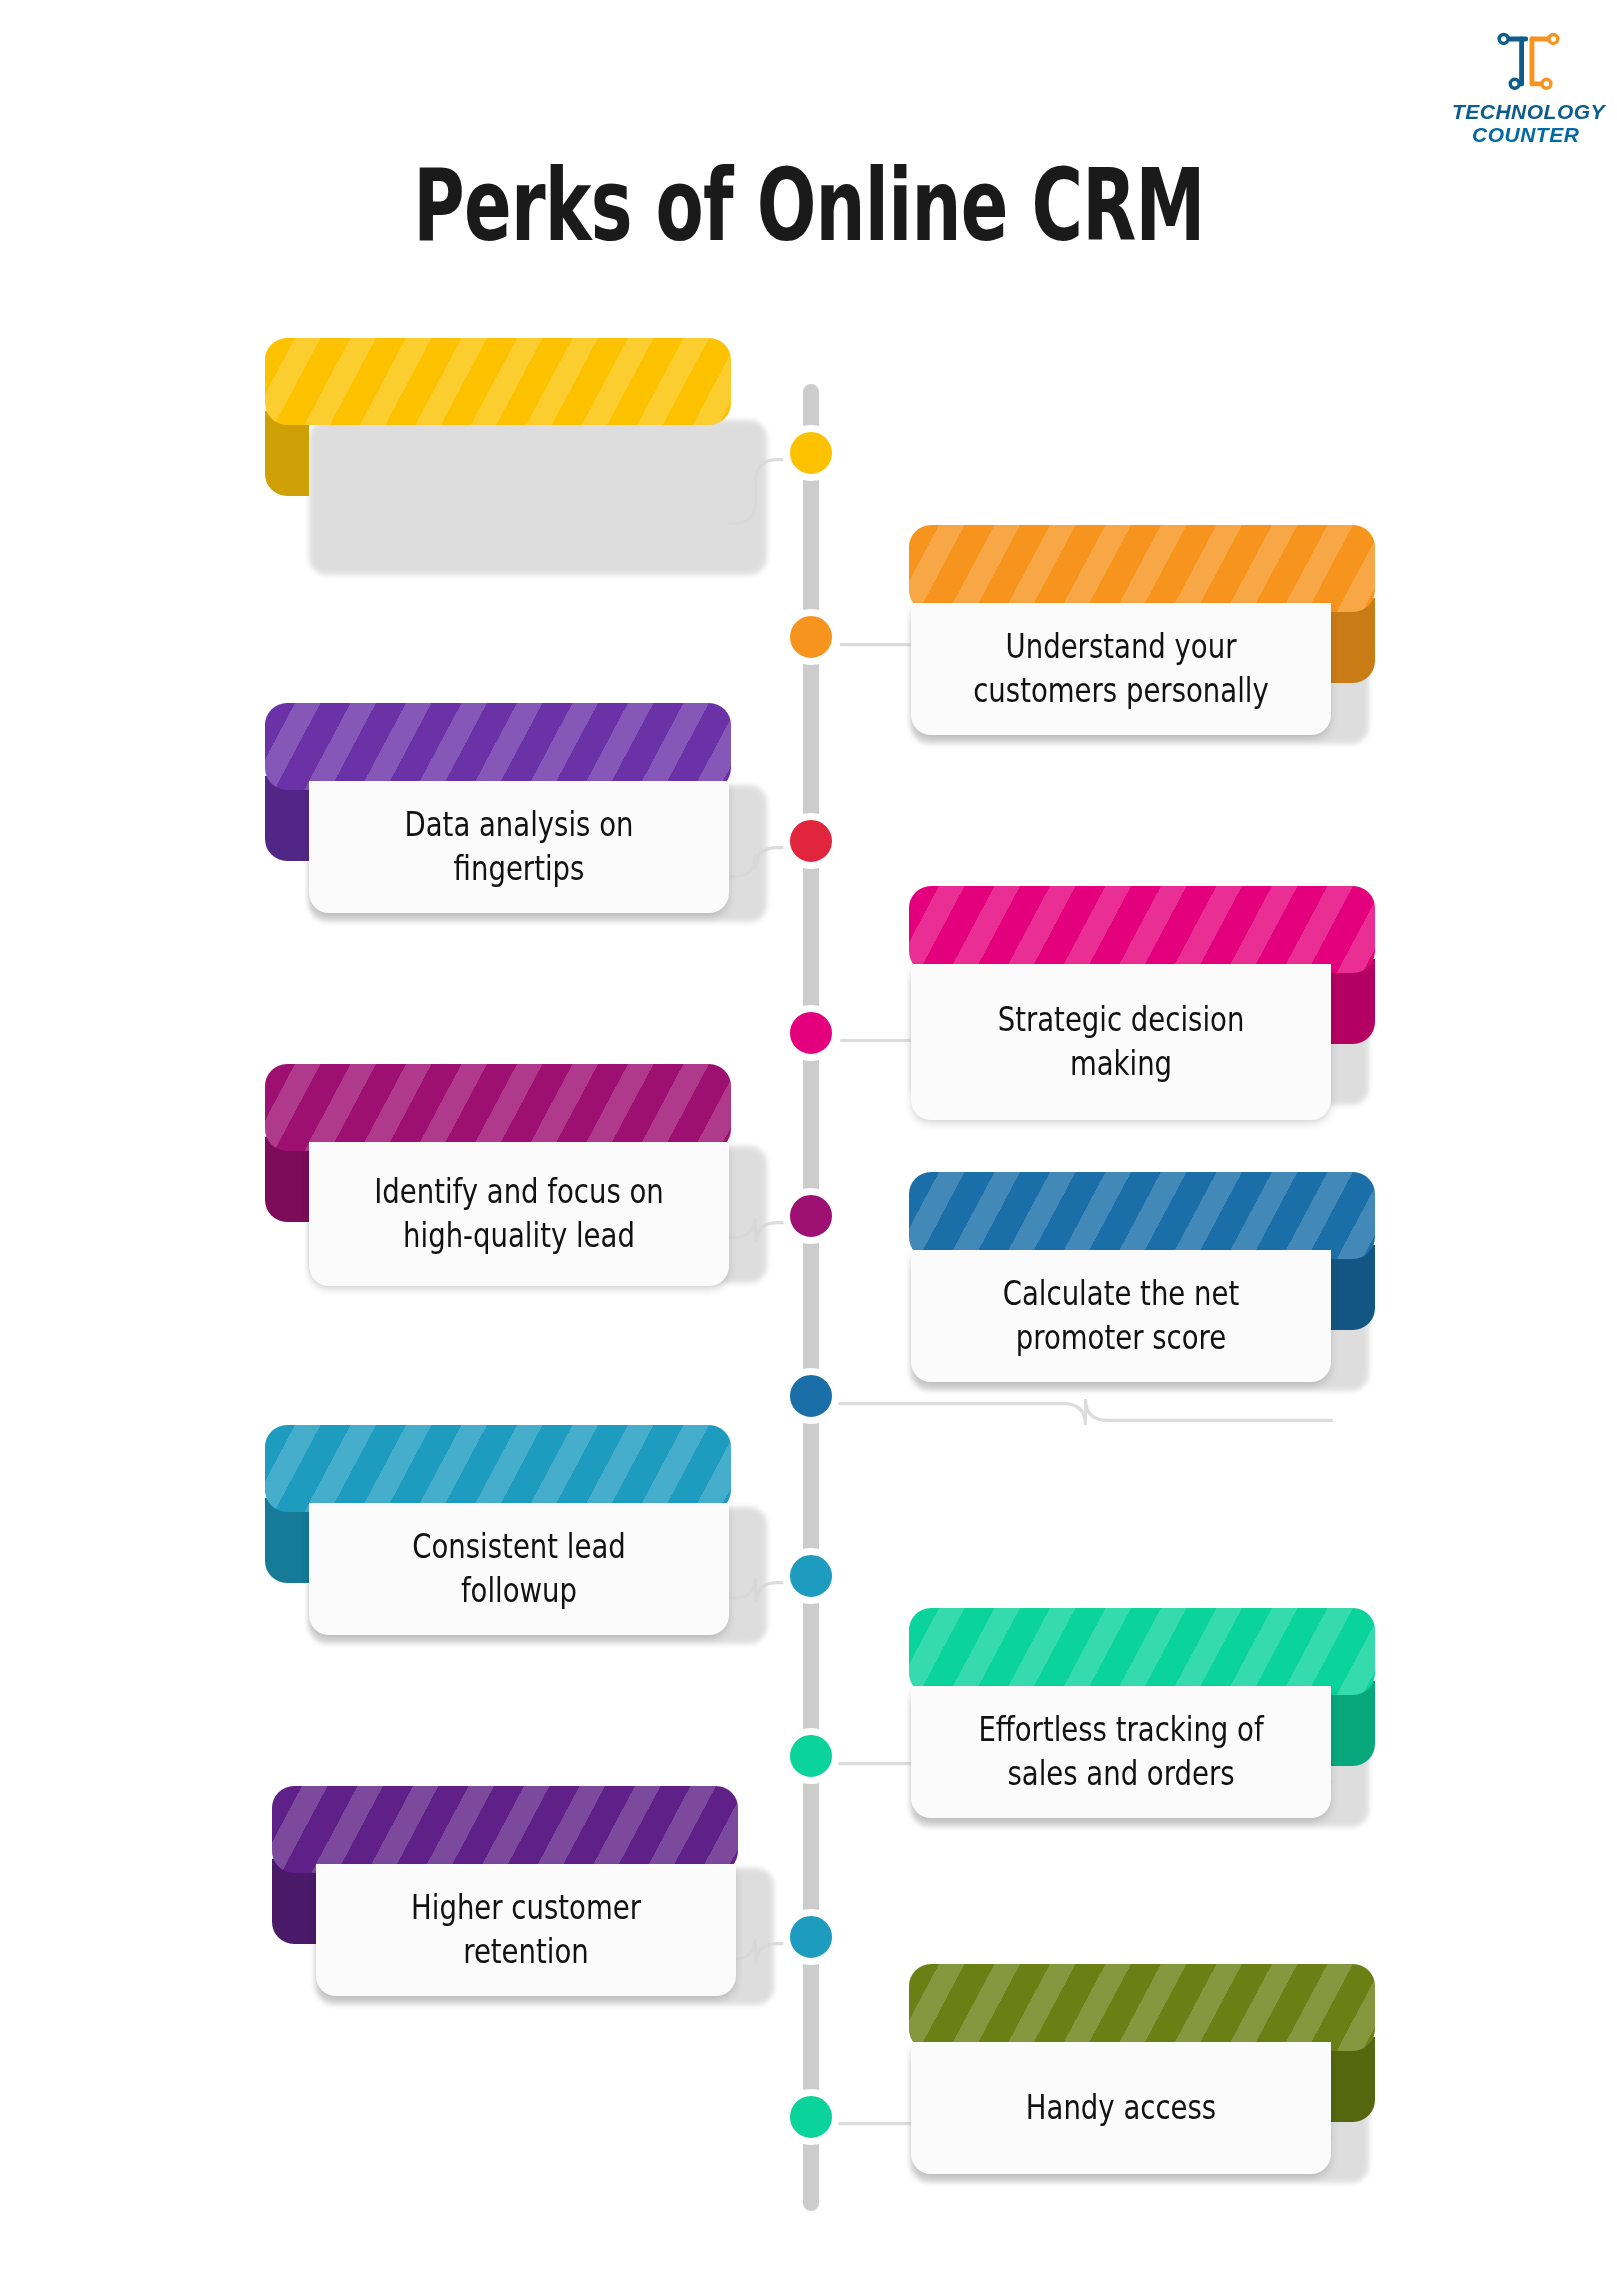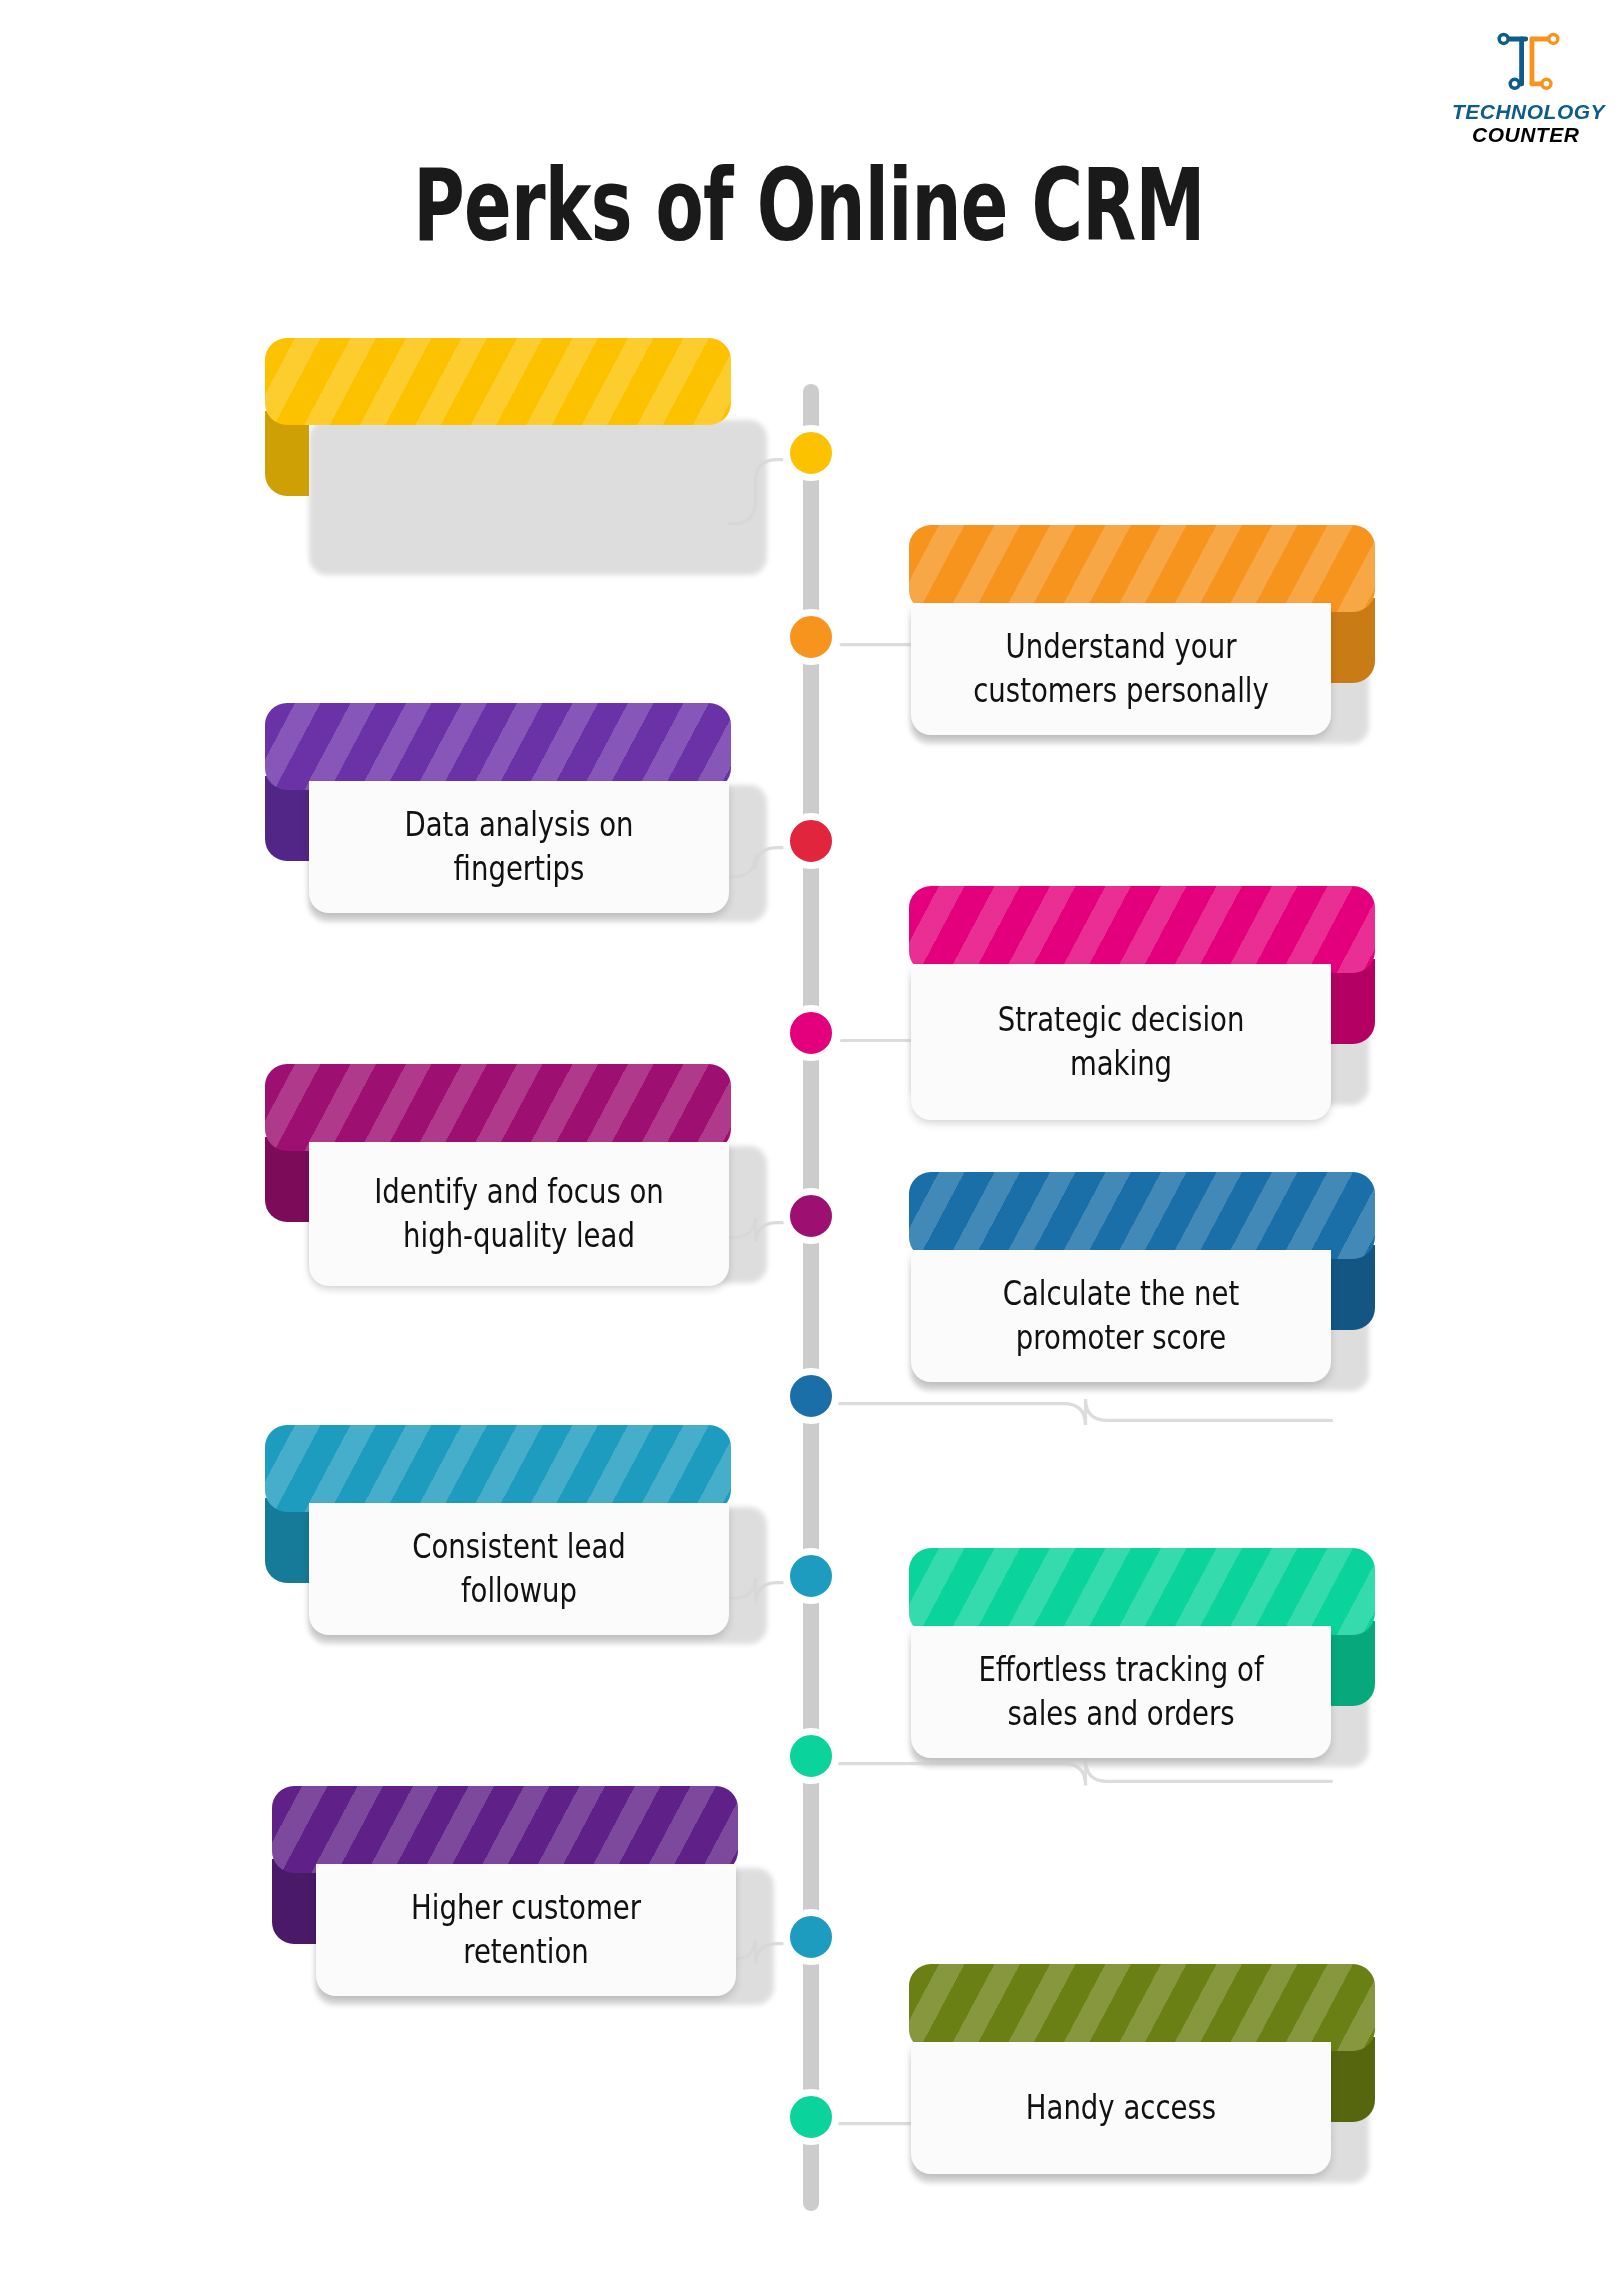--- a/index.html
+++ b/index.html
@@ -17,21 +17,21 @@
     display: flex; flex-direction: column; align-items: center;
   }
   #logo-mark { width: 69px; height: 69px; display: block; }
   #logo-word-top {
     font-size: 21px; font-weight: bold; font-style: italic;
     letter-spacing: 0.5px; color: #0d5c8c; line-height: 1;
     margin-top: 1.8px;
   }
   #logo-word-bottom {
     font-size: 21px; font-weight: bold; font-style: italic;
-    letter-spacing: 0.5px; color: #000000; line-height: 1;
+    letter-spacing: 0.5px; color: #0369a1; line-height: 1;
     margin-top: 2.7px; margin-left: 19px; align-self: flex-start;
   }
 
   
   #page-title {
     position: absolute; top: 147px; left: 0; width: 1618px;
     text-align: center;
     font-size: 100px; font-weight: bold;
     font-family: "DejaVu Sans Condensed", "Liberation Sans Narrow", "Liberation Sans", sans-serif;
     font-stretch: condensed;
@@ -297,21 +297,21 @@
     <div class="card left" style="top: 1425px; left: 265px; height: 210px;">
       <div class="card-shadow-under" style="height: 137px; top: 82px;"></div>
       <div class="fold" style="background: rgb(21, 123, 153);"></div>
       <div class="card-body" style="height: 132px;">
         <div class="card-text txt-center">Consistent lead followup</div>
       </div>
       <div class="ribbon" style="background: rgb(29, 156, 192);">
         <div class="ribbon-stripes"></div>
       </div>
     </div>
-    <div class="card right" style="top: 1548px; left: 909px; height: 204px;">
+    <div class="card right" style="top: 1608px; left: 909px; height: 204px;">
       <div class="card-shadow-under" style="height: 137px; top: 82px;"></div>
       <div class="fold" style="background: rgb(7, 168, 124);"></div>
       <div class="card-body" style="height: 132px;">
         <div class="card-text txt-center">Effortless tracking of sales and orders</div>
       </div>
       <div class="ribbon" style="background: rgb(10, 211, 155);">
         <div class="ribbon-stripes"></div>
       </div>
     </div>
     <div class="card left" style="top: 1786px; left: 272px; height: 264px; text-decoration: underline;">

